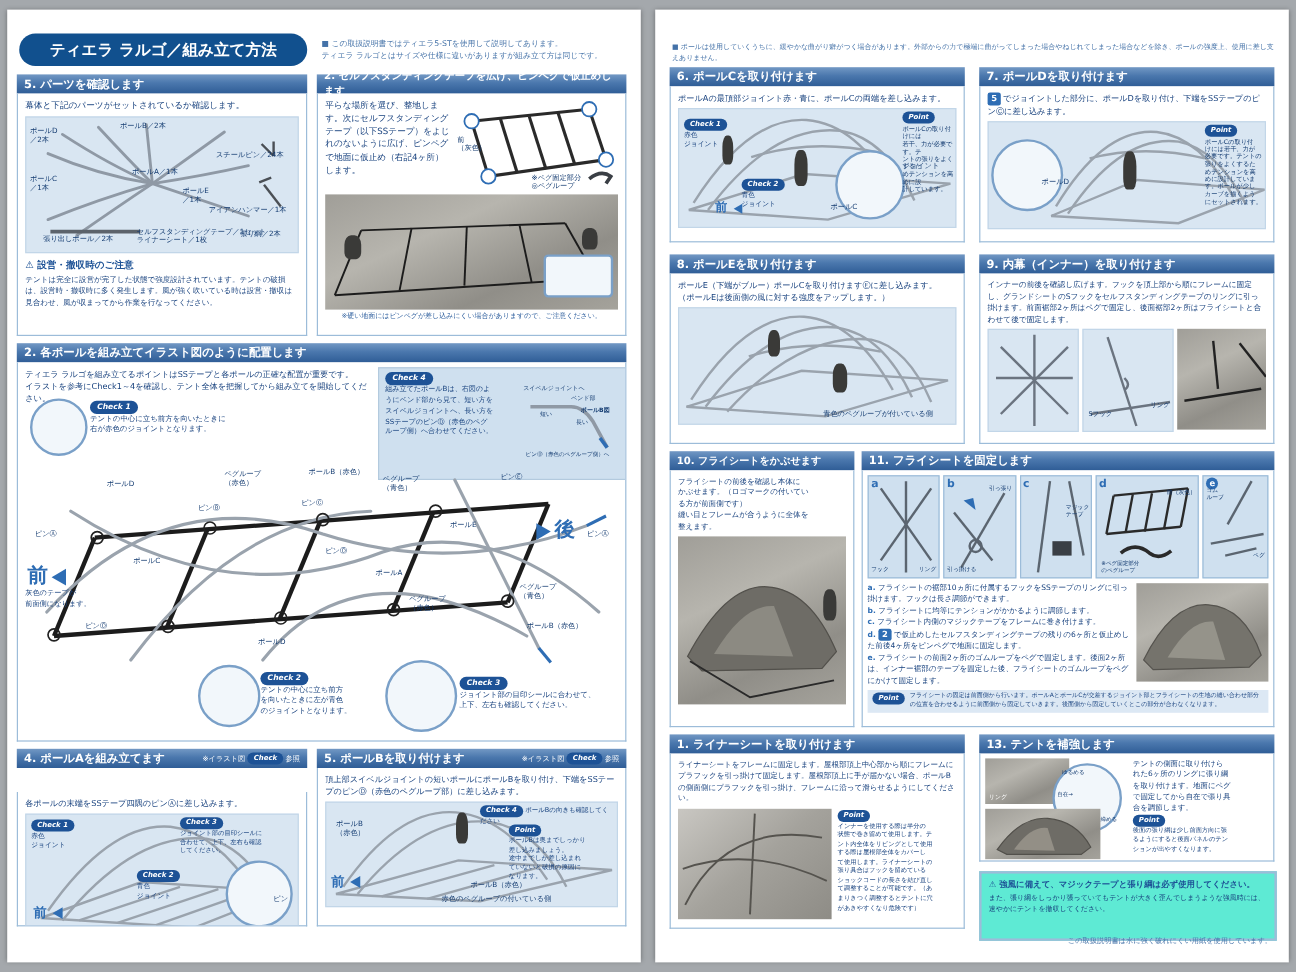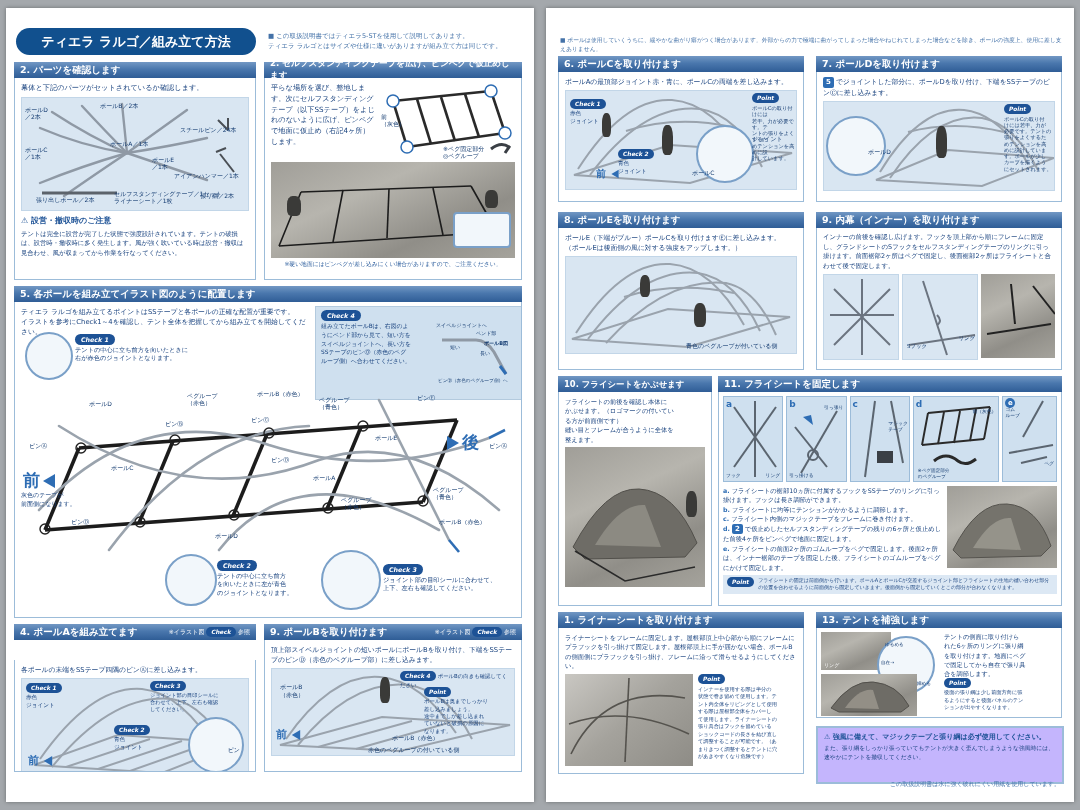--- a/index.html
+++ b/index.html
@@ -32,38 +32,38 @@
   .tri-l{width:0;height:0;border-top:7px solid transparent;border-bottom:7px solid transparent;border-right:12px solid #2e6db4;}
   .tri-r{width:0;height:0;border-top:7px solid transparent;border-bottom:7px solid transparent;border-left:12px solid #2e6db4;}
   .badge{display:inline-block;background:#2e6db4;color:#fff;font-weight:bold;font-size:7px;padding:0 3px;border-radius:2px;margin-right:2px;}
   .zoomc{position:absolute;border:2px solid #7aa0c8;border-radius:50%;background:#f2f7fb;}
   .fig{position:absolute;background:#3a3a38;border-radius:40% 40% 30% 30%;}
   .pointbox{font-size:6px;line-height:1.45;}
   .panel{border:1px solid #9cbcd9;background:#cfe0ef;position:relative;overflow:hidden;}
   .plet{position:absolute;left:2px;top:1px;color:#2e6db4;font-weight:bold;font-size:9px;}
   .bullets{font-size:6.3px;line-height:1.5;}
   .bullets .m{color:#2e6db4;font-weight:bold;margin-right:2px;}
-  .warnbox{position:absolute;border:2px solid #9cbcd9;background:#c4b5fd;padding:4px 6px;}
+  .warnbox{position:absolute;border:2px solid #9cbcd9;background:#5eead4;padding:4px 6px;}
   .foot{position:absolute;font-size:6px;color:#4472a8;text-align:right;}
   svg{display:block;}
 </style>
 </head>
 <body>
 
 <div class="page" id="pageL">
 
   <div class="title-pill">
     <span>ティエラ ラルゴ／組み立て方法</span>
   </div>
   <div class="tiny-note" style="left:262px;top:24px;width:258px;">■ この取扱説明書ではティエラ5-STを使用して説明してあります。
 ティエラ ラルゴとはサイズや仕様に違いがありますが組み立て方は同じです。</div>
 
   <div class="step" id="s1" style="left:8px;top:54px;width:242px;height:218px;">
     <div class="hdr">
-        <span>2. パーツを確認します</span>
+        <span>5. パーツを確認します</span>
       </div>
     <div class="bd">
       <div class="txt">幕体と下記のパーツがセットされているか確認します。</div>
       <div class="diag" style="margin-top:3px;height:112px;">
         <svg width="228" height="110" viewBox="0 0 228 110">
           <g stroke="#8f99a5" stroke-width="2.4" fill="none" stroke-linecap="round">
             <path d="M18,30 Q60,48 105,55"></path>
               <path d="M30,14 Q70,40 105,55"></path>
             <path d="M60,8 Q85,35 105,55"></path>
               <path d="M100,6 Q103,35 105,55"></path>
@@ -151,21 +151,21 @@
         <div class="fig" style="left:16px;top:34px;width:14px;height:20px;"></div>
         <div class="fig" style="left:214px;top:28px;width:13px;height:18px;"></div>
         <div class="zoomc" style="right:4px;bottom:10px;width:54px;height:32px;border-radius:4px;"></div>
       </div>
       <div style="margin-top:2px;text-align:center;font-size:5.8px;color:#2e5f9e;">※硬い地面にはピンペグが差し込みにくい場合がありますので、ご注意ください。</div>
     </div>
   </div>
 
   <div class="step" id="s3" style="left:8px;top:278px;width:508px;height:332px;">
     <div class="hdr">
-        <span>5. 各ポールを組み立てイラスト図のように配置します</span>
+        <span>2. 各ポールを組み立てイラスト図のように配置します</span>
       </div>
     <div class="bd">
       <div class="txt" style="width:290px;font-size:6.8px;">ティエラ ラルゴを組み立てるポイントはSSテープと各ポールの正確な配置が重要です。
 イラストを参考にCheck1～4を確認し、テント全体を把握してから組み立てを開始してください。</div>
 
       <div style="position:absolute;left:300px;top:4px;width:198px;height:86px;background:#cfe0ef;border:1px solid #b3cade;padding:3px 5px;">
         <span class="pill">Check 4</span>
         <div style="display:flex;gap:3px;">
           <div class="txt" style="font-size:5.9px;width:112px;">組み立てたポールBは、右図のよ
 うにベンド部から見て、短い方を
@@ -323,21 +323,21 @@
             <span class="tri-l" style="transform:scale(.7);"></span>
         </div>
         <div class="zoomc" style="right:4px;bottom:6px;width:52px;height:52px;"></div>
         <span class="lbl" style="right:8px;bottom:26px;">ピン</span>
       </div>
     </div>
   </div>
 
   <div class="step" id="s5" style="left:258px;top:616px;width:258px;height:148px;">
     <div class="hdr">
-      <span>9. ポールBを取り付けます</span>
+      <span>5. ポールBを取り付けます</span>
         <span class="spacer"></span>
       <span class="hnote">
         <span>※イラスト図</span>
         <span class="pill sm">Check</span>
         <span>参照</span>
       </span>
     </div>
     <div class="bd">
       <div class="txt" style="font-size:6.8px;">頂上部スイベルジョイントの短いポールにポールBを取り付け、下端をSSテープのピンⒹ（赤色のペグループ部）に差し込みます。</div>
       <div class="diag" style="margin-top:3px;height:86px;">

